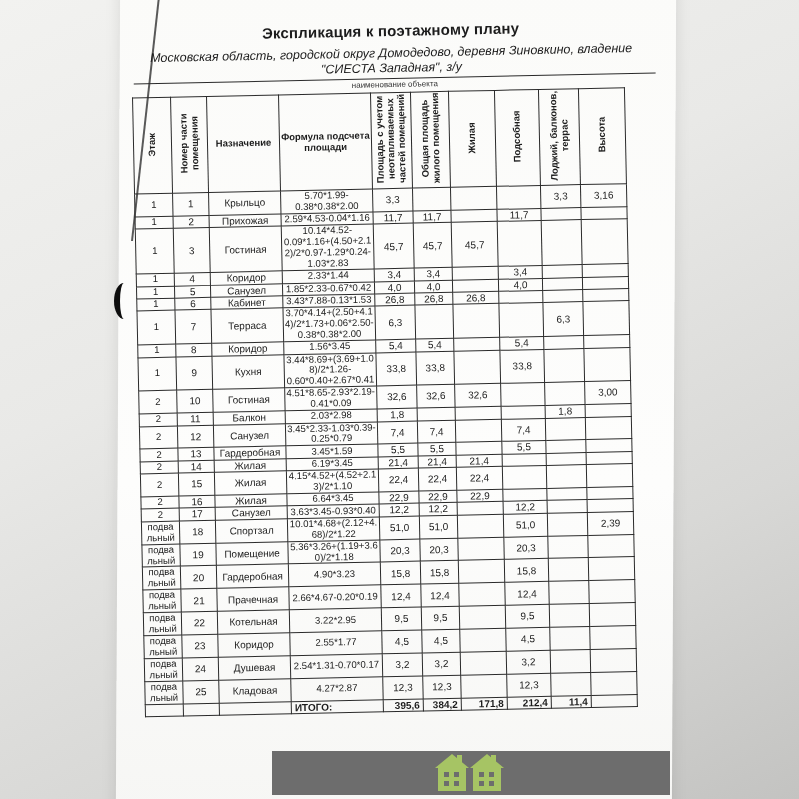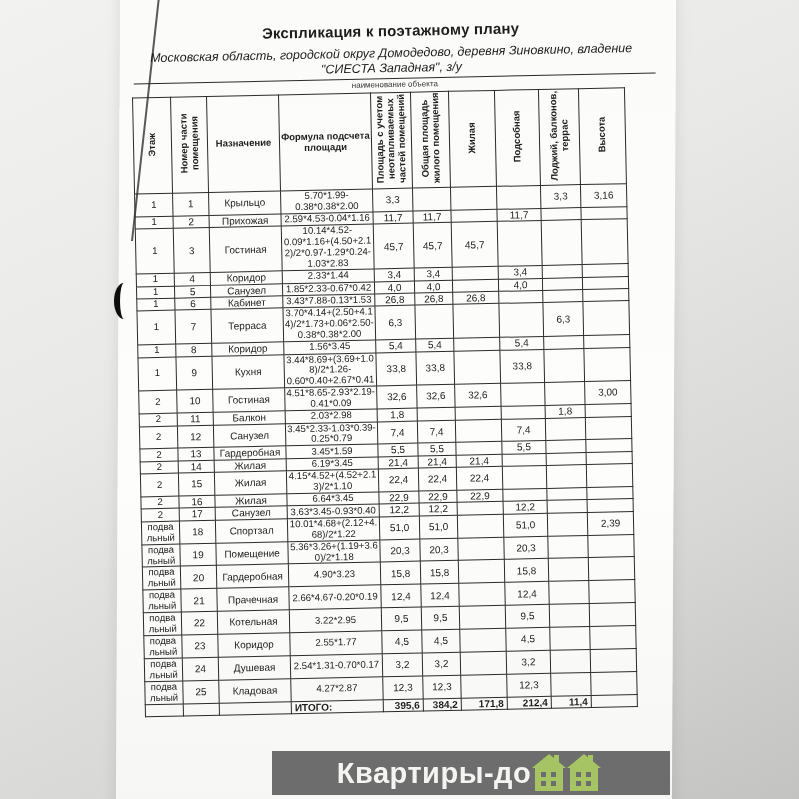--- a/index.html
+++ b/index.html
@@ -443,21 +443,20 @@
         <td class="num">171,8</td>
         <td class="num">212,4</td>
         <td class="num">11,4</td>
         <td class="num"></td>
       </tr>
     </tfoot>
   </table>
 </div>
 
 <div class="watermark">
-  <span class="wm-text">Квартиры-до</span>
   <svg width="72" height="38" viewBox="0 0 72 38">
     <g fill="#a6c464">
       <rect x="22" y="1" width="5" height="10"></rect>
       <polygon points="17,0 34,14 0,14"></polygon>
       <rect x="3" y="13" width="28" height="24"></rect>
       <rect x="56" y="1" width="5" height="10"></rect>
       <polygon points="52,0 69,14 35,14"></polygon>
       <rect x="38" y="13" width="28" height="24"></rect>
     </g>
     <g fill="#6d6d6d">

